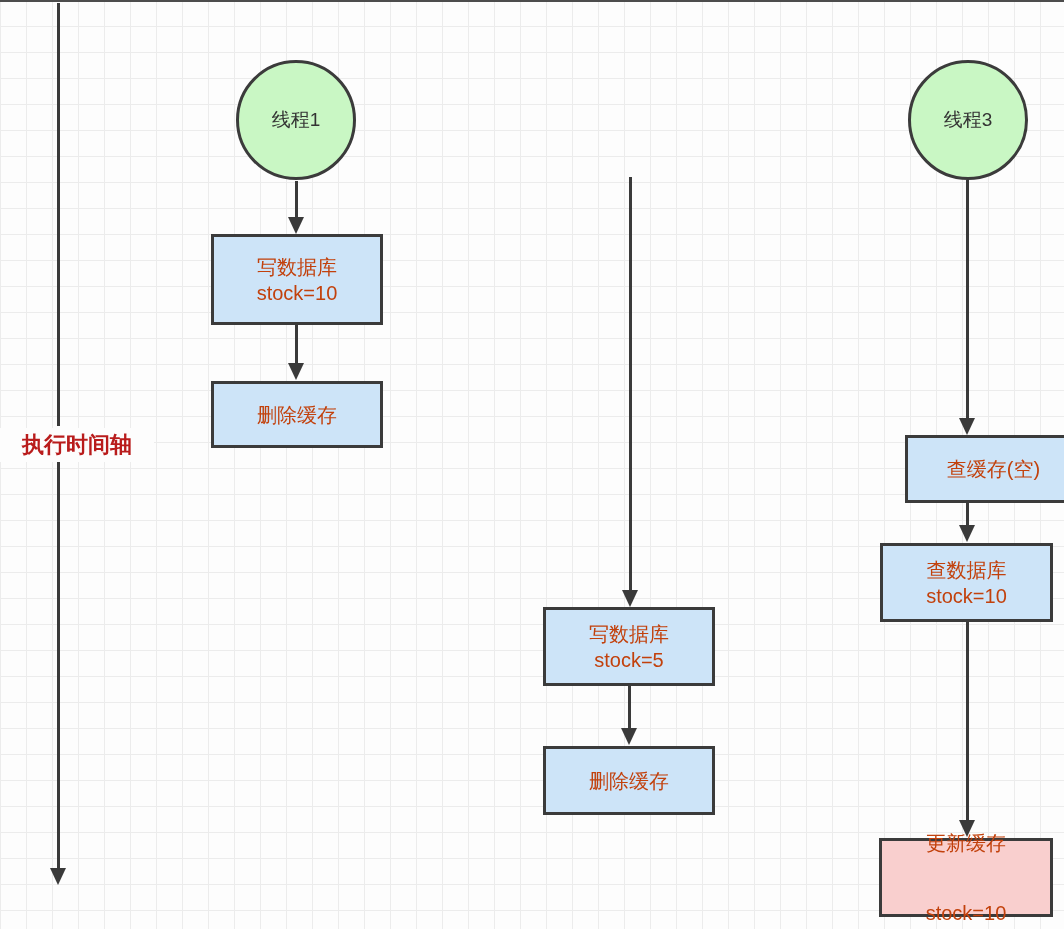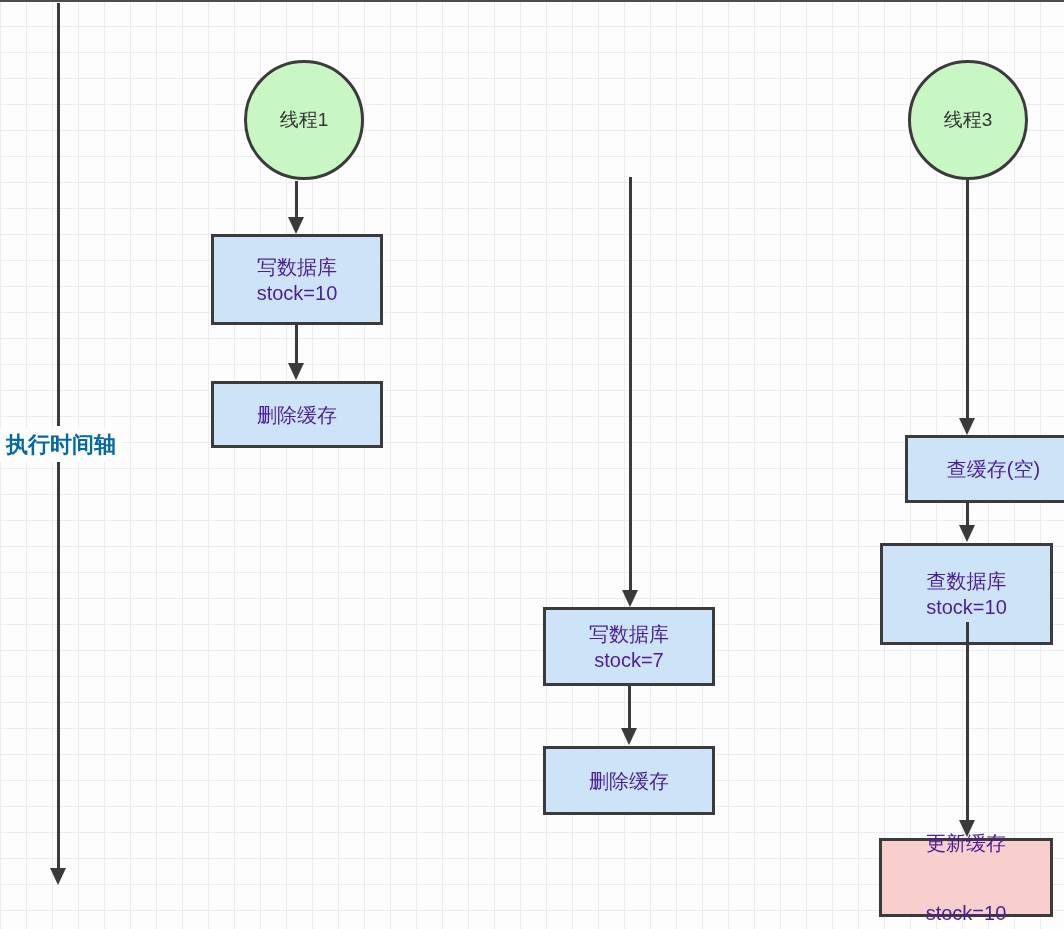--- a/index.html
+++ b/index.html
@@ -21,82 +21,82 @@
   }
   .circle{
     position:absolute;width:120px;height:120px;border-radius:50%;
     background:#c9f7c4;border:3px solid #3b3b3b;box-sizing:border-box;
     display:flex;align-items:center;justify-content:center;
     font-size:19px;color:#333;
   }
   .box{
     position:absolute;background:#cde4f8;border:3px solid #3b3b3b;box-sizing:border-box;
     display:flex;flex-direction:column;align-items:center;justify-content:center;
-    font-size:20px;color:#4c1d95;line-height:26px;text-align:center;
+    font-size:20px;color:#c2410c;line-height:26px;text-align:center;
   }
   .box.alert{background:#f9cfce;gap:44px;}
   .box span:empty{display:none;}
   .timeline-label{
     position:absolute;left:0;top:428px;width:122px;
-    background:#fdfdfd;padding:2px 0;
-    font-size:22px;font-weight:bold;color:#0369a1;text-align:center;
+    background:#fdfdfd;padding:2px 16px;
+    font-size:22px;font-weight:bold;color:#b91c1c;text-align:center;
   }
 </style>
 </head>
 <body>
 
 <div class="canvas">
   <div class="top-edge"></div>
 
   <div class="vline" style="left:57px;top:3px;height:423px;"></div>
   <div class="timeline-label">执行时间轴</div>
   <div class="vline" style="left:57px;top:462px;height:406px;"></div>
   <div class="ahead" style="left:50px;top:868px;"></div>
 
-  <div class="circle" style="left:244px;top:60px;">
+  <div class="circle" style="left:236px;top:60px;">
     <span>线程1</span>
   </div>
   <div class="vline" style="left:295px;top:181px;height:37px;"></div>
   <div class="ahead" style="left:288px;top:217px;"></div>
   <div class="box" style="left:211px;top:234px;width:172px;height:91px;">
     <span>写数据库</span>
     <span>stock=10</span>
   </div>
   <div class="vline" style="left:295px;top:325px;height:40px;"></div>
   <div class="ahead" style="left:288px;top:363px;"></div>
   <div class="box" style="left:211px;top:381px;width:172px;height:67px;">
     <span>删除缓存</span>
 
   </div>
 
   <div class="vline" style="left:629px;top:177px;height:414px;"></div>
   <div class="ahead" style="left:622px;top:590px;"></div>
   <div class="box" style="left:543px;top:607px;width:172px;height:79px;">
     <span>写数据库</span>
-    <span>stock=7</span>
+    <span>stock=5</span>
   </div>
   <div class="vline" style="left:628px;top:686px;height:43px;"></div>
   <div class="ahead" style="left:621px;top:728px;"></div>
   <div class="box" style="left:543px;top:746px;width:172px;height:69px;">
     <span>删除缓存</span>
 
   </div>
 
   <div class="circle" style="left:908px;top:60px;text-align:center;">
     <span>线程3</span>
   </div>
   <div class="vline" style="left:966px;top:180px;height:240px;"></div>
   <div class="ahead" style="left:959px;top:418px;"></div>
   <div class="box" style="left:905px;top:435px;width:177px;height:68px;">
     <span>查缓存(空)</span>
 
   </div>
   <div class="vline" style="left:966px;top:503px;height:24px;"></div>
   <div class="ahead" style="left:959px;top:525px;"></div>
-  <div class="box" style="left:880px;top:543px;width:173px;height:102px;">
+  <div class="box" style="left:880px;top:543px;width:173px;height:79px;">
     <span>查数据库</span>
     <span>stock=10</span>
   </div>
   <div class="vline" style="left:966px;top:622px;height:200px;"></div>
   <div class="ahead" style="left:959px;top:820px;"></div>
   <div class="box alert" style="left:879px;top:838px;width:174px;height:79px;">
     <span>更新缓存</span>
     <span>stock=10</span>
   </div>
 </div>

